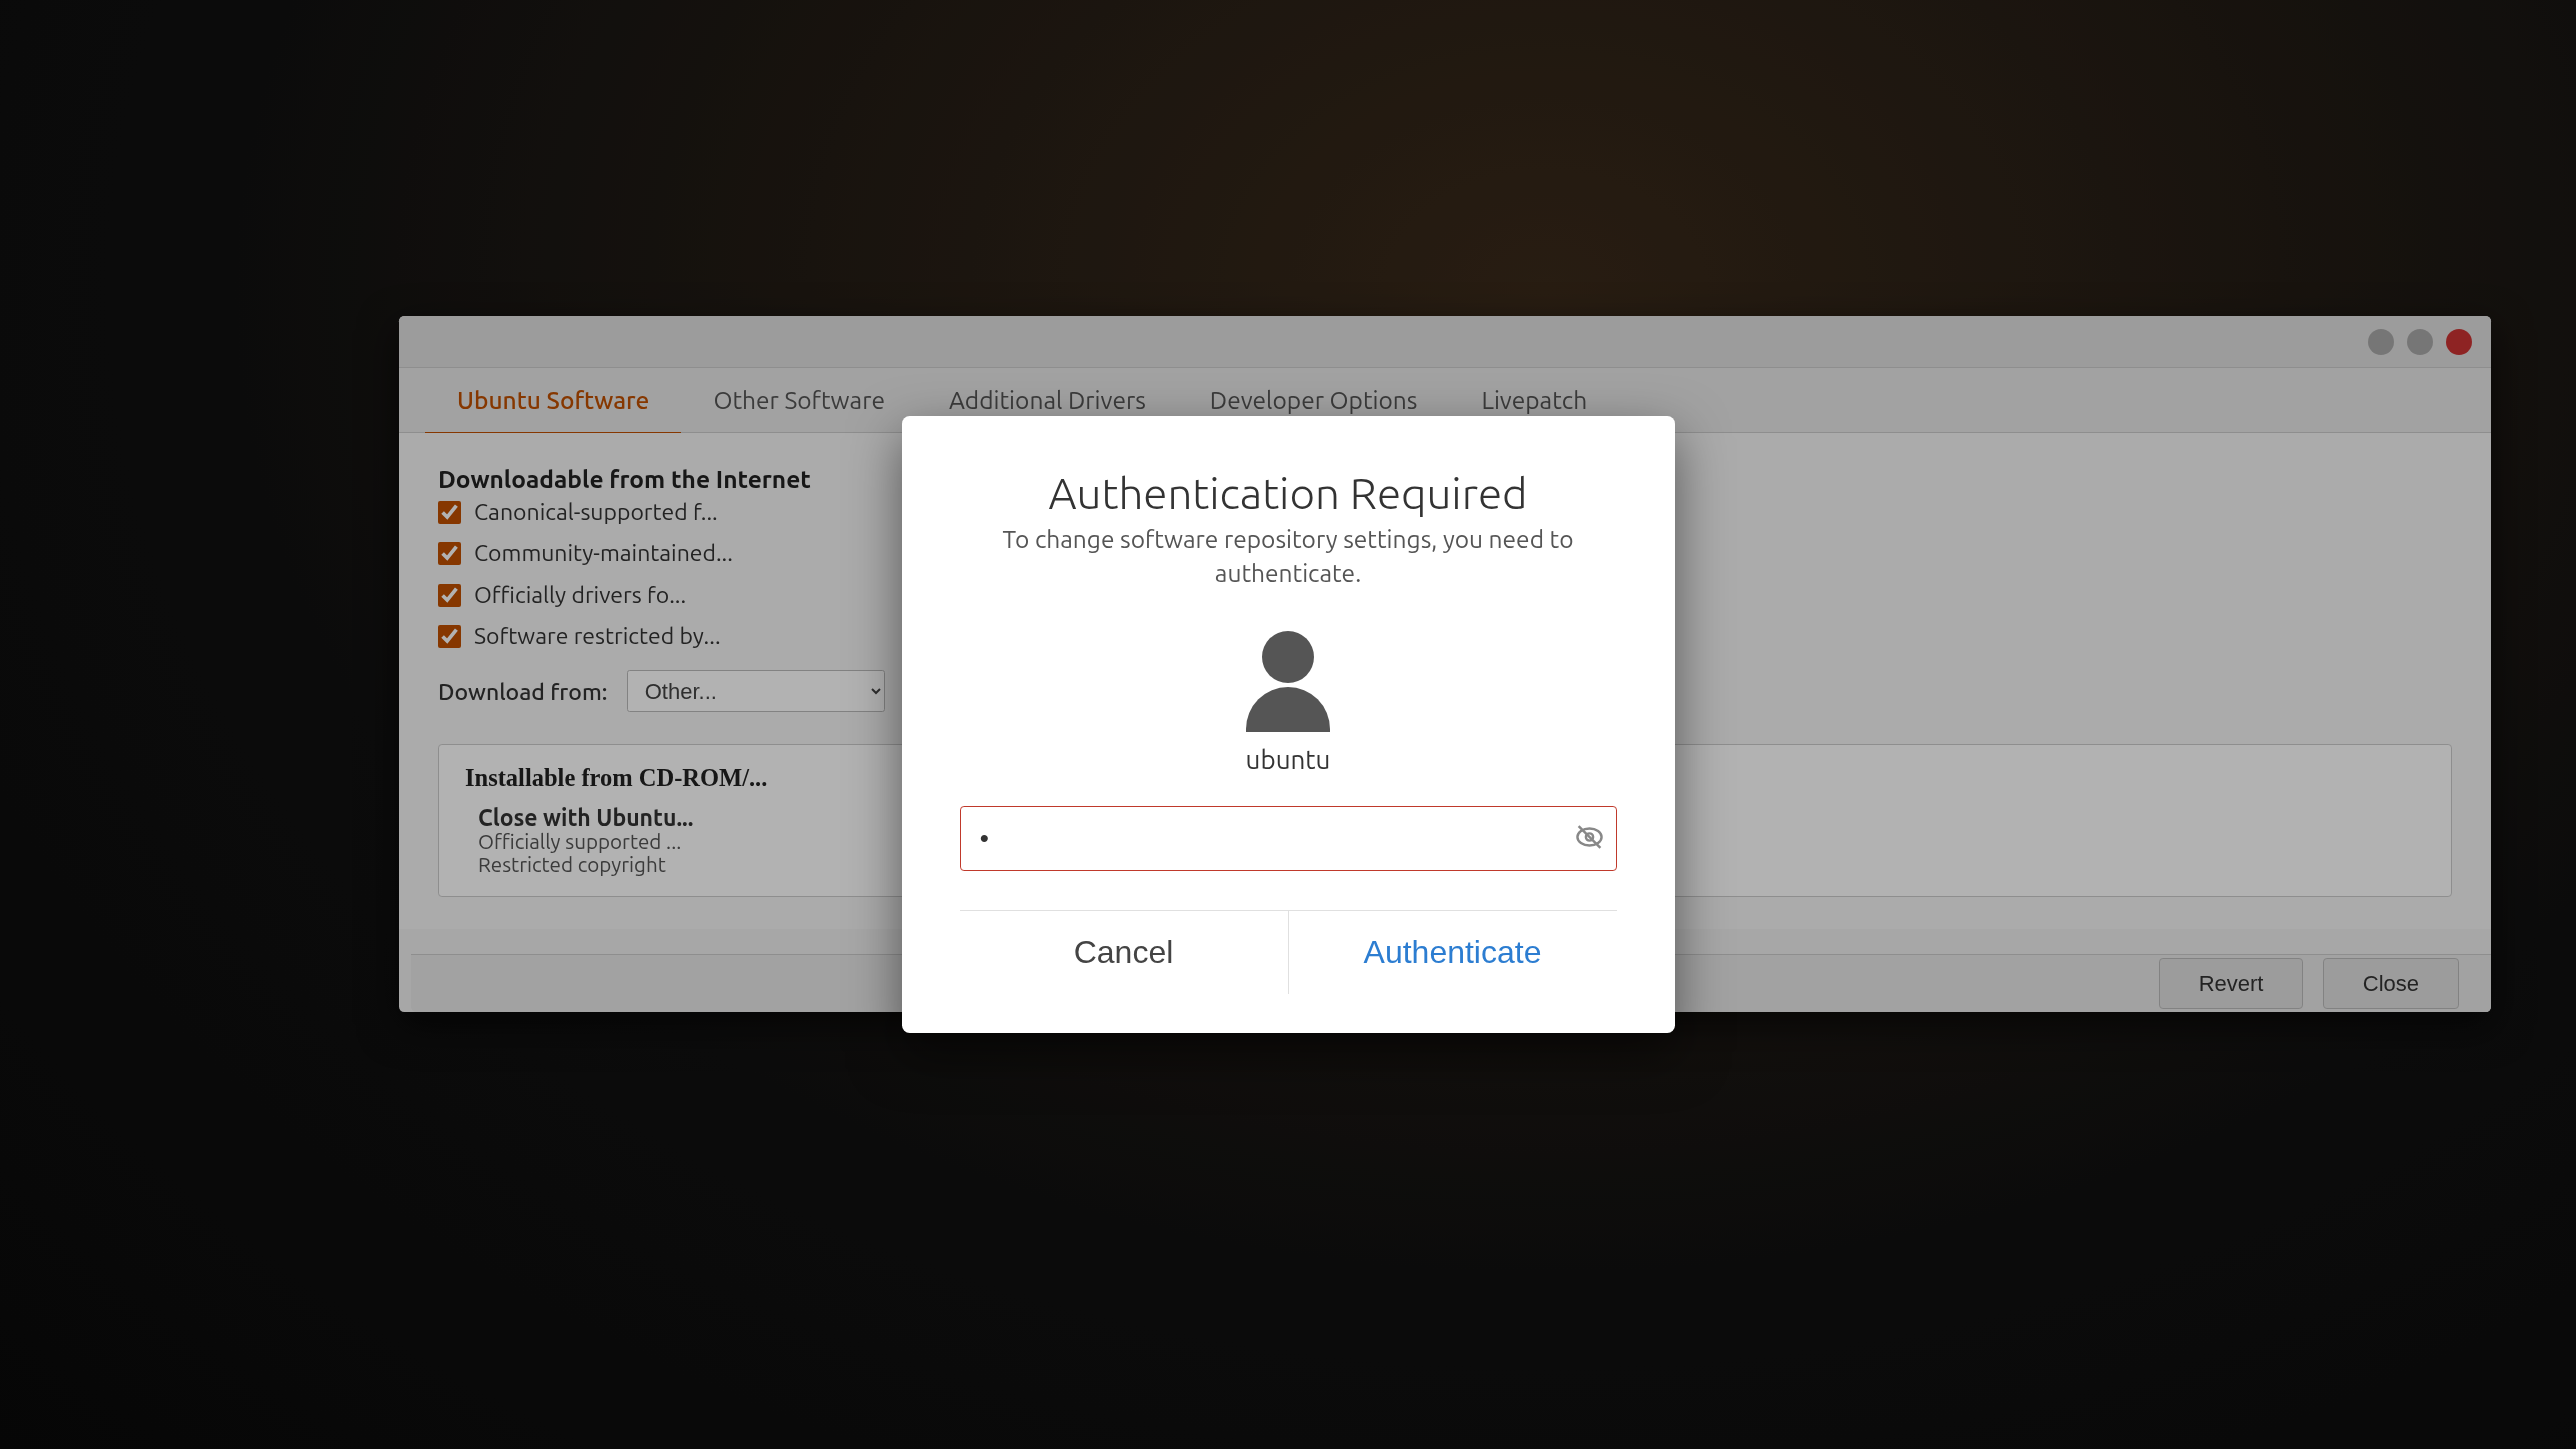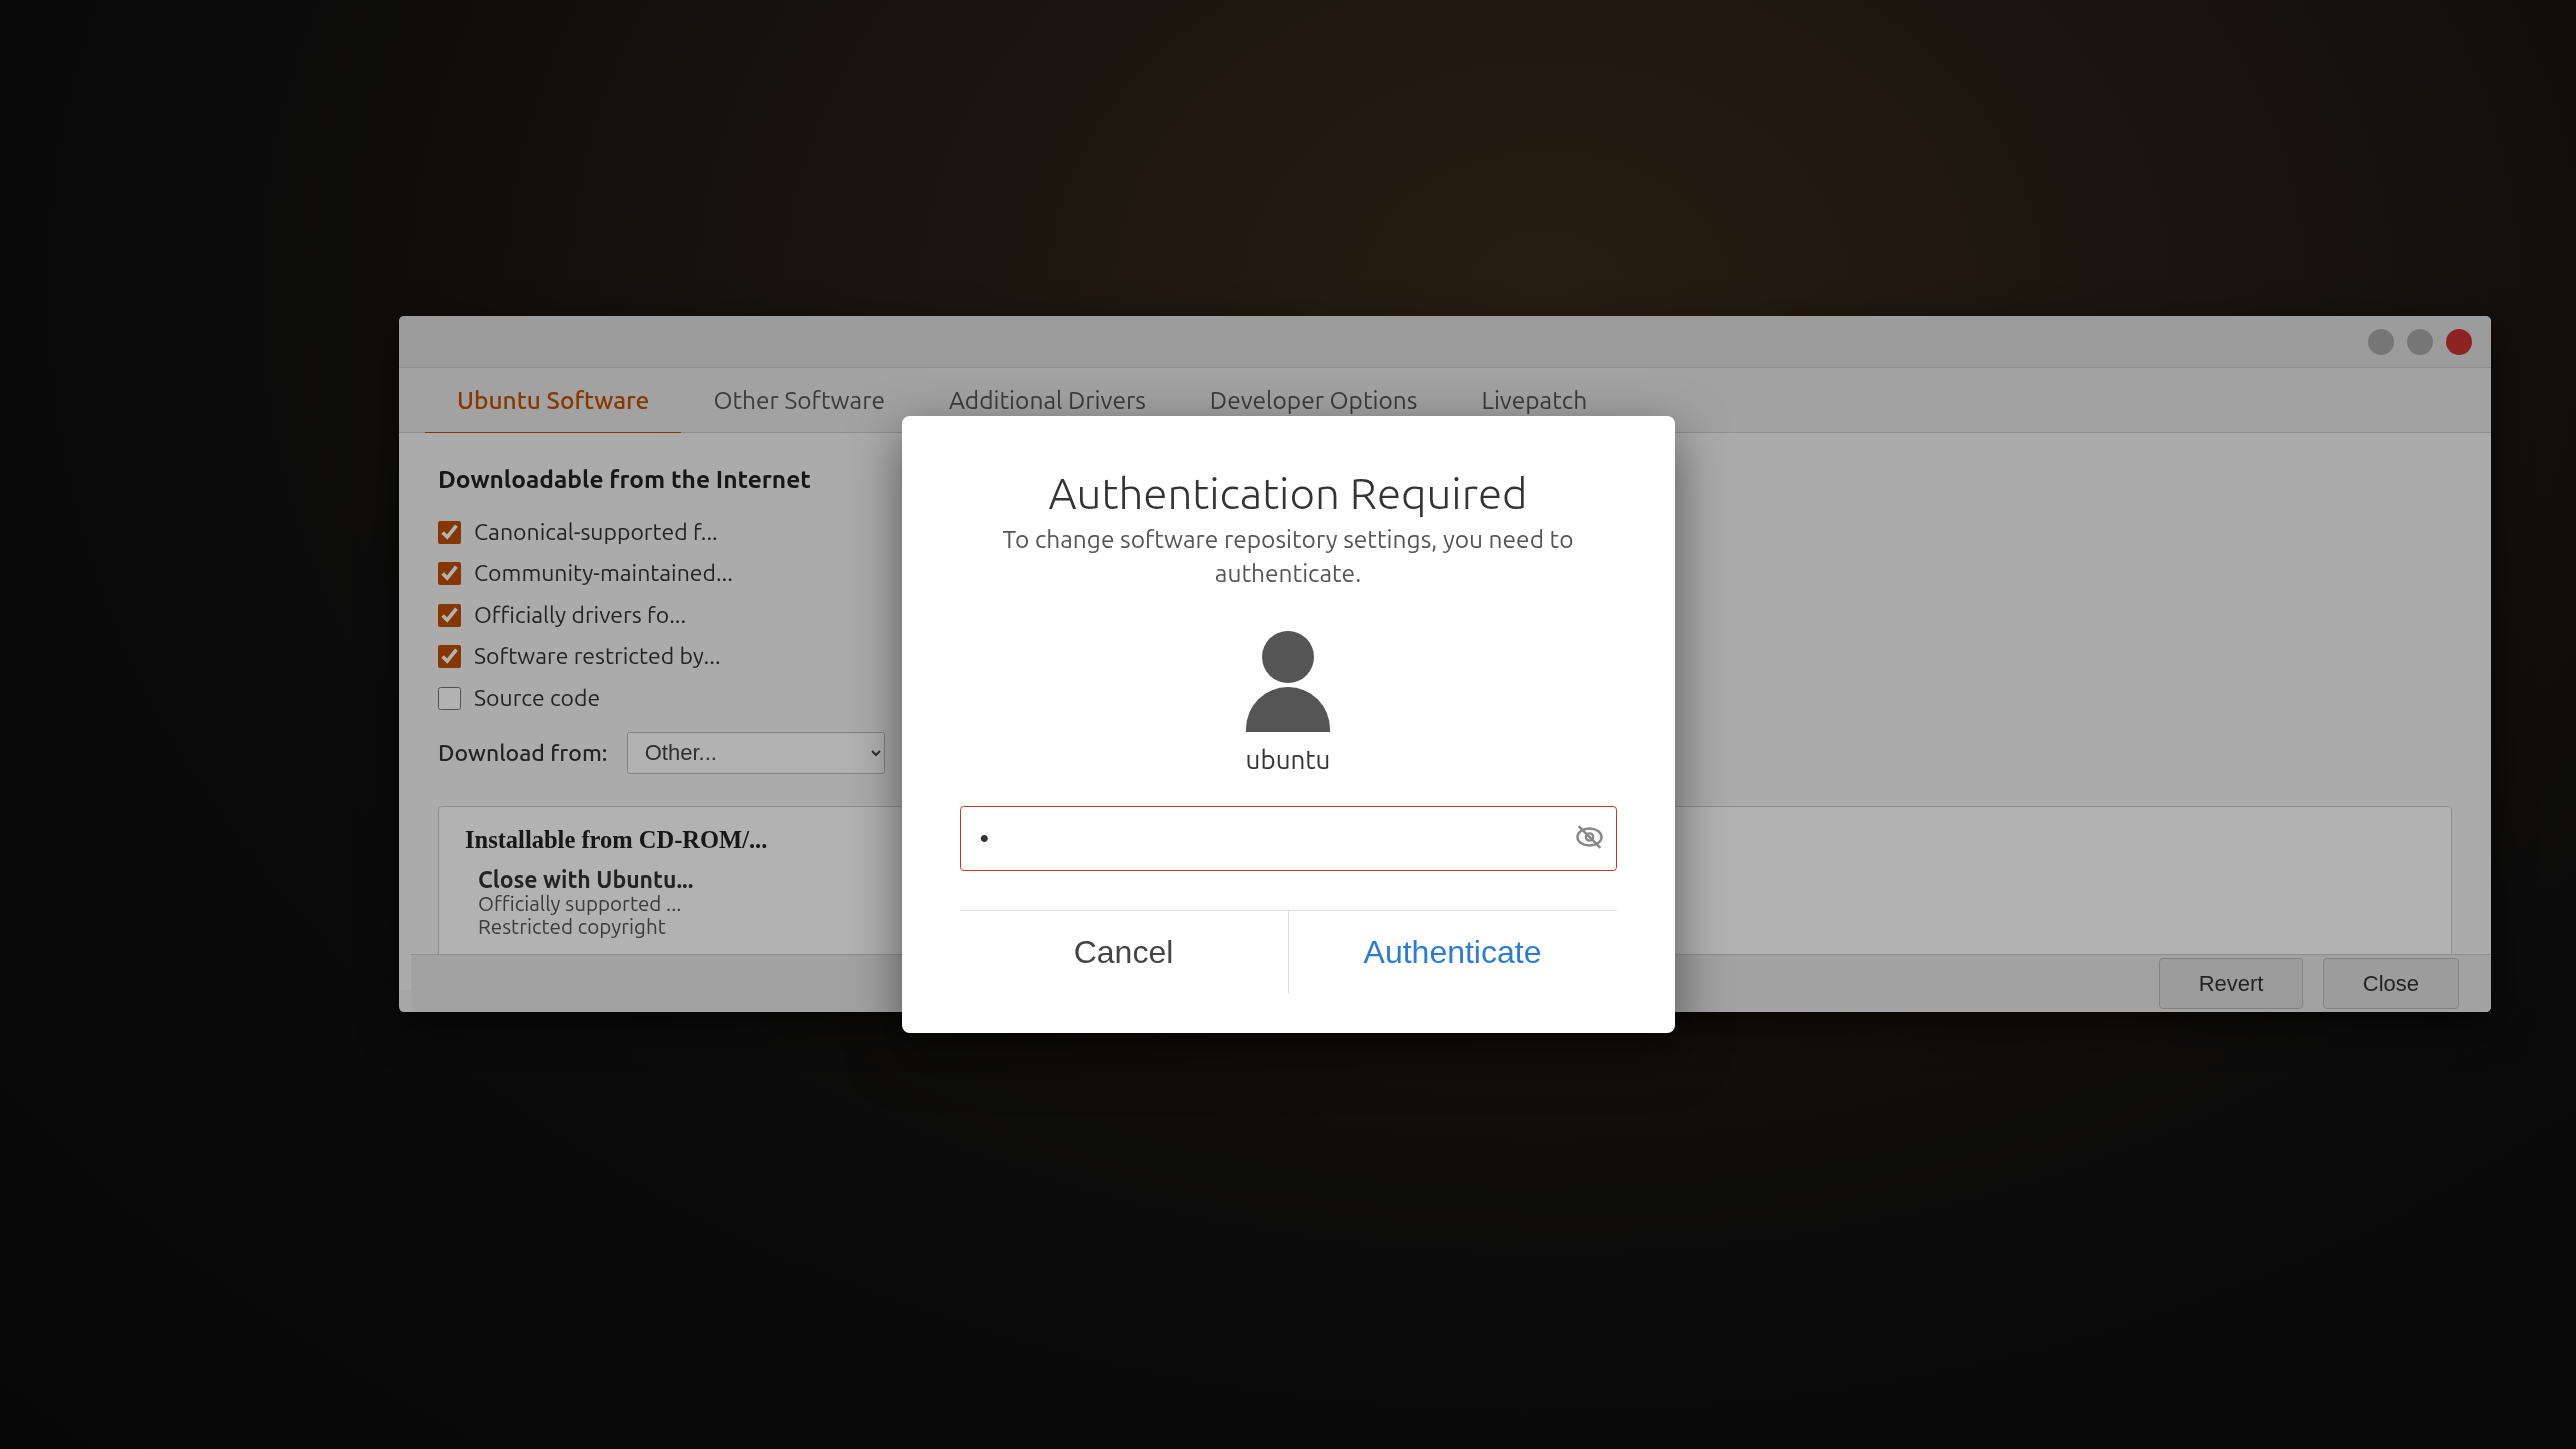--- a/index.html
+++ b/index.html
@@ -81,21 +81,21 @@
 
     .window-content {
       padding: 32px 39px;
       background: #f5f5f5;
     }
 
     .section-title {
       font-size: 24.5px;
       font-weight: 700;
       color: #222;
-      margin-bottom: 24px;
+      margin-bottom: 4px;
     }
 
     .checkbox-row {
       display: flex;
       align-items: flex-start;
       margin-bottom: 11.6px;
       gap: 13px;
     }
 
     .checkbox-input {
@@ -353,24 +353,20 @@
     <div class="checkbox-row">
       <input type="checkbox" class="checkbox-input" checked="" style="">
       <span class="checkbox-label">Officially drivers fo...</span>
     </div>
 
     <div class="checkbox-row">
       <input type="checkbox" class="checkbox-input" checked="" style="">
       <span class="checkbox-label">Software restricted by...</span>
     </div>
 
-    <div class="checkbox-row">
-      <input type="checkbox" class="checkbox-input" style="">
-      <span class="checkbox-label">Source code</span>
-    </div>
 
     <div class="download-from-row">
       <span class="download-from-label">Download from:</span>
       <select class="download-from-select">
         <option>Other...</option>
       </select>
     </div>
 
     <div class="cd-section">
       <div class="cd-section-title">Installable from CD-ROM/...</div>

